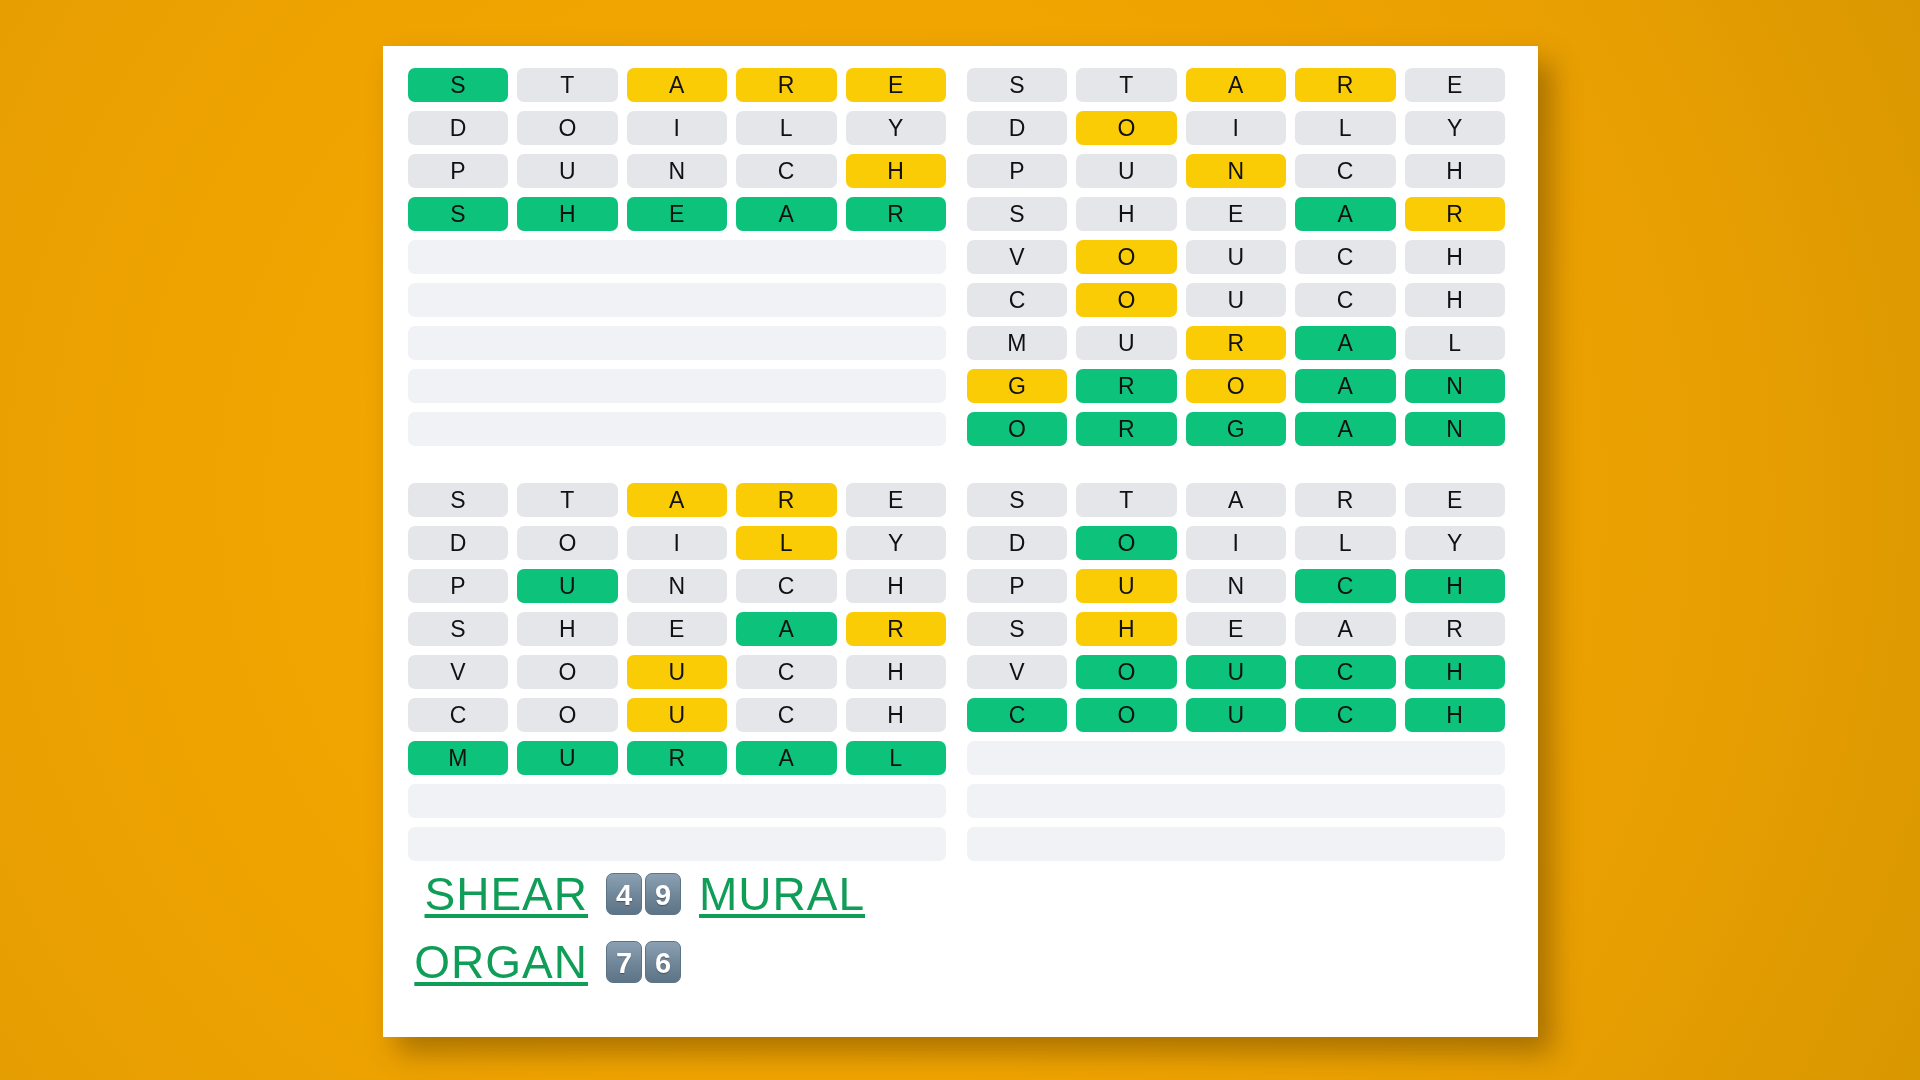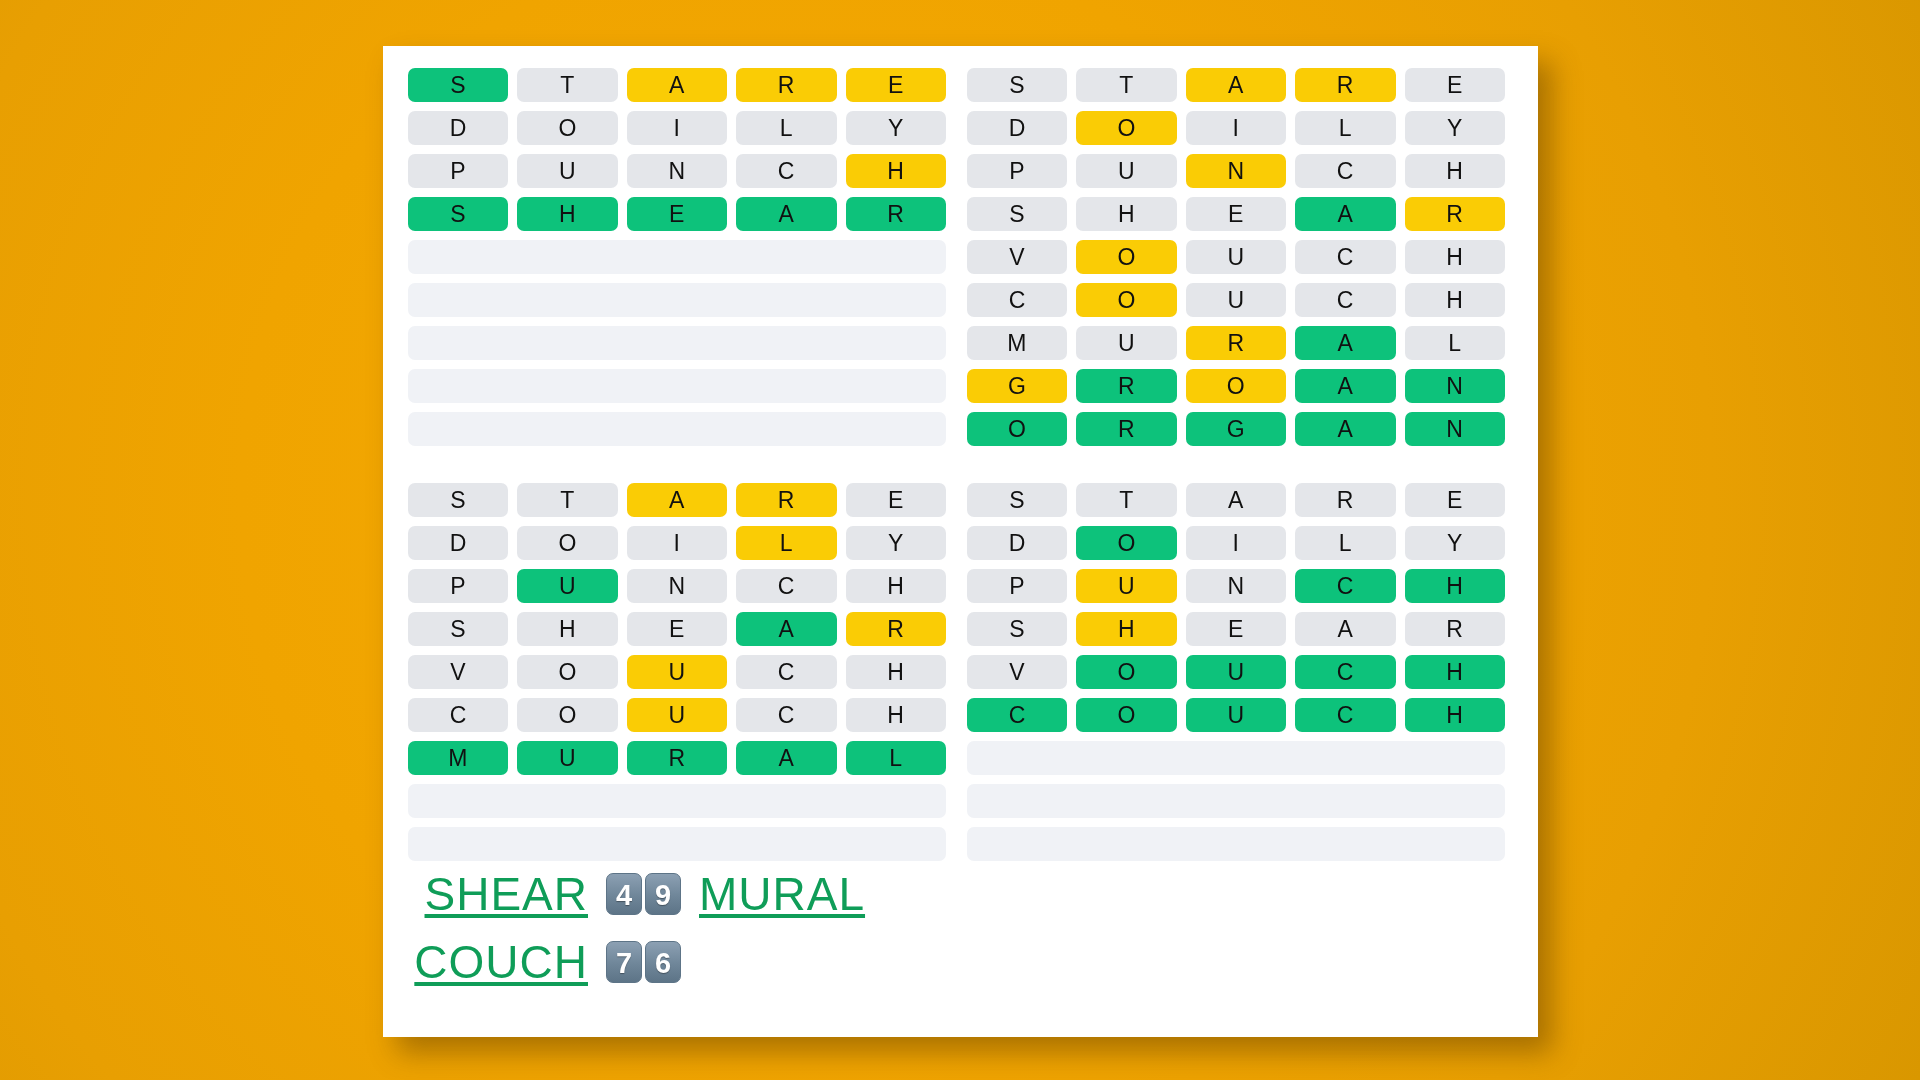--- a/index.html
+++ b/index.html
@@ -333,20 +333,20 @@
   <div id="footer">
       <div class="footer-row">
         <span class="answer-word left">SHEAR</span>
         <span class="score-pair">
           <span class="score-badge">4</span>
           <span class="score-badge">9</span>
         </span>
         <span class="answer-word right">MURAL</span>
       </div>
       <div class="footer-row">
-        <span class="answer-word left">COUCH</span>
+        <span class="answer-word left">ORGAN</span>
         <span class="score-pair">
           <span class="score-badge">7</span>
           <span class="score-badge">6</span>
         </span>
       </div>
     </div>
 </div>
 
 </body></html>

